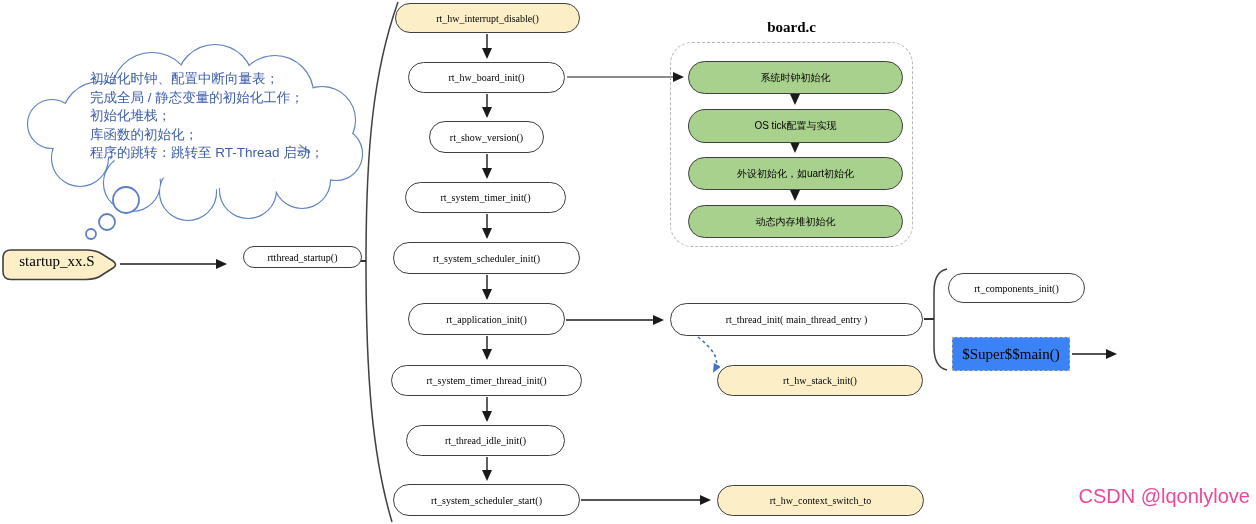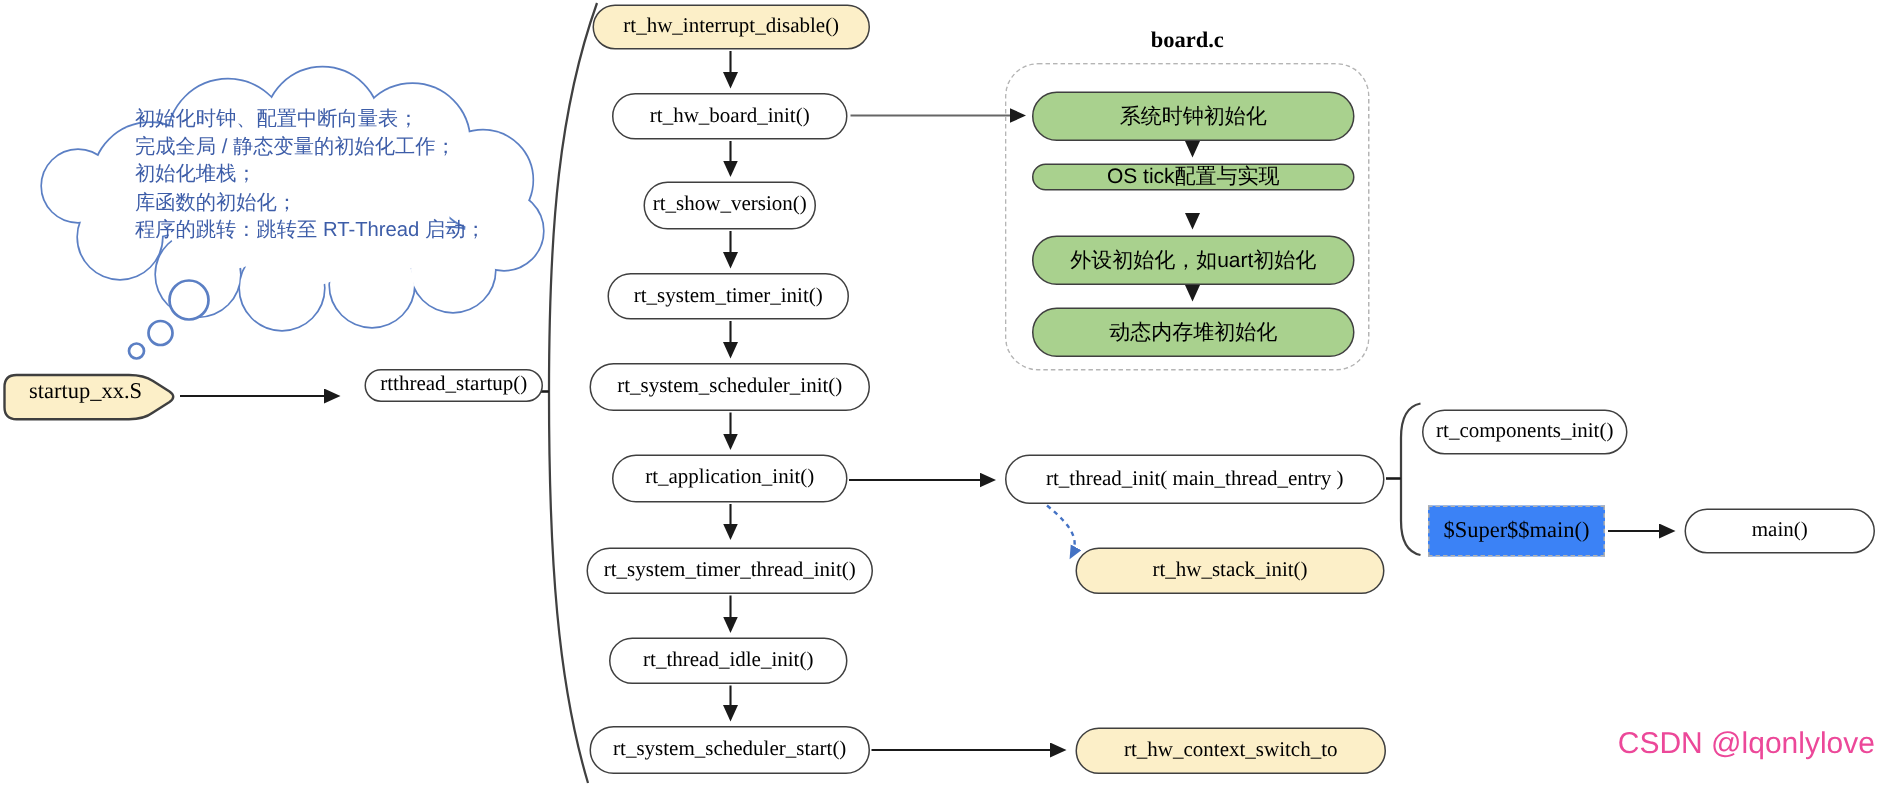--- a/index.html
+++ b/index.html
@@ -1,21 +1,21 @@
 <!DOCTYPE html>
 <html><head>
 <meta charset="utf-8">
 <style>
   html,body{margin:0;padding:0;background:#fff;}
   .stage{position:relative;width:1256px;height:524px;background:#ffffff;overflow:hidden;
          font-family:"Liberation Serif","DejaVu Serif",serif;}
   .stage svg{position:absolute;left:0;top:0;}
   .pill{position:absolute;box-sizing:border-box;display:flex;align-items:center;justify-content:center;
         background:#fff;border:1.5px solid #3f3f3f;border-radius:17px;
-        font-size:14px;color:#000;white-space:nowrap;z-index:2;}
+        font-size:10px;color:#000;white-space:nowrap;z-index:2;}
   .yellow{background:#FCEFC8;}
   .green{background:#A9D18E;font-family:"Liberation Sans","DejaVu Sans",sans-serif;}
   
   #n0{left:395px;top:3px;width:185px;height:30px;}
   #n1{left:408px;top:62px;width:157px;height:31px;}
   #n2{left:429px;top:121px;width:115px;height:32px;}
   #n3{left:405px;top:182px;width:161px;height:31px;}
   #n4{left:393px;top:242px;width:187px;height:32px;}
   #n5{left:408px;top:303px;width:157px;height:32px;}
   #n6{left:391px;top:365px;width:191px;height:31px;}
@@ -23,21 +23,21 @@
   #n8{left:393px;top:484px;width:187px;height:32px;}
   #rtstartup{left:243px;top:246px;width:119px;height:22px;}
   #startup-label{position:absolute;left:4px;top:250px;width:106px;height:22px;z-index:2;
         display:flex;align-items:center;justify-content:center;font-size:15px;}
   
   #boardBox{position:absolute;left:670px;top:42px;width:243px;height:205px;box-sizing:border-box;
         border:1.4px dashed #b5b5b5;border-radius:22px;background:transparent;z-index:1;}
   #boardTitle{position:absolute;left:670px;top:19px;width:243px;text-align:center;
         font-weight:bold;font-size:15px;z-index:2;}
   #g0{left:688px;top:61px;width:215px;height:33px;}
-  #g1{left:688px;top:109px;width:215px;height:18px;}
+  #g1{left:688px;top:109px;width:215px;height:34px;}
   #g2{left:688px;top:157px;width:215px;height:33px;}
   #g3{left:688px;top:205px;width:215px;height:33px;}
   
   #threadInit{left:670px;top:303px;width:253px;height:33px;}
   #hwStack{left:717px;top:365px;width:206px;height:31px;}
   #components{left:948px;top:273px;width:137px;height:30px;}
   #superMain{position:absolute;left:952px;top:337px;width:118px;height:34px;box-sizing:border-box;
         border:1.4px dashed #b0b0b0;background:#3b82f6;display:flex;align-items:center;justify-content:center;
         font-size:15px;white-space:nowrap;z-index:2;}
   #mainFn{left:1123px;top:339px;width:127px;height:30px;}
@@ -164,17 +164,16 @@
   <div id="boardBox"></div>
   <div class="pill green" id="g0">系统时钟初始化</div>
   <div class="pill green" id="g1">OS tick配置与实现</div>
   <div class="pill green" id="g2">外设初始化，如uart初始化</div>
   <div class="pill green" id="g3">动态内存堆初始化</div>
 
   <div class="pill" id="threadInit">rt_thread_init( main_thread_entry )</div>
   <div class="pill" id="components">rt_components_init()</div>
   <div class="pill yellow" id="hwStack">rt_hw_stack_init()</div>
   <div id="superMain">$Super$$main()</div>
-  <div class="pill" id="mainFn">main()</div>
   <div class="pill yellow" id="ctxSwitch">rt_hw_context_switch_to</div>
 
   <div id="watermark">CSDN @lqonlylove</div>
 </div>
 
 </body></html>

